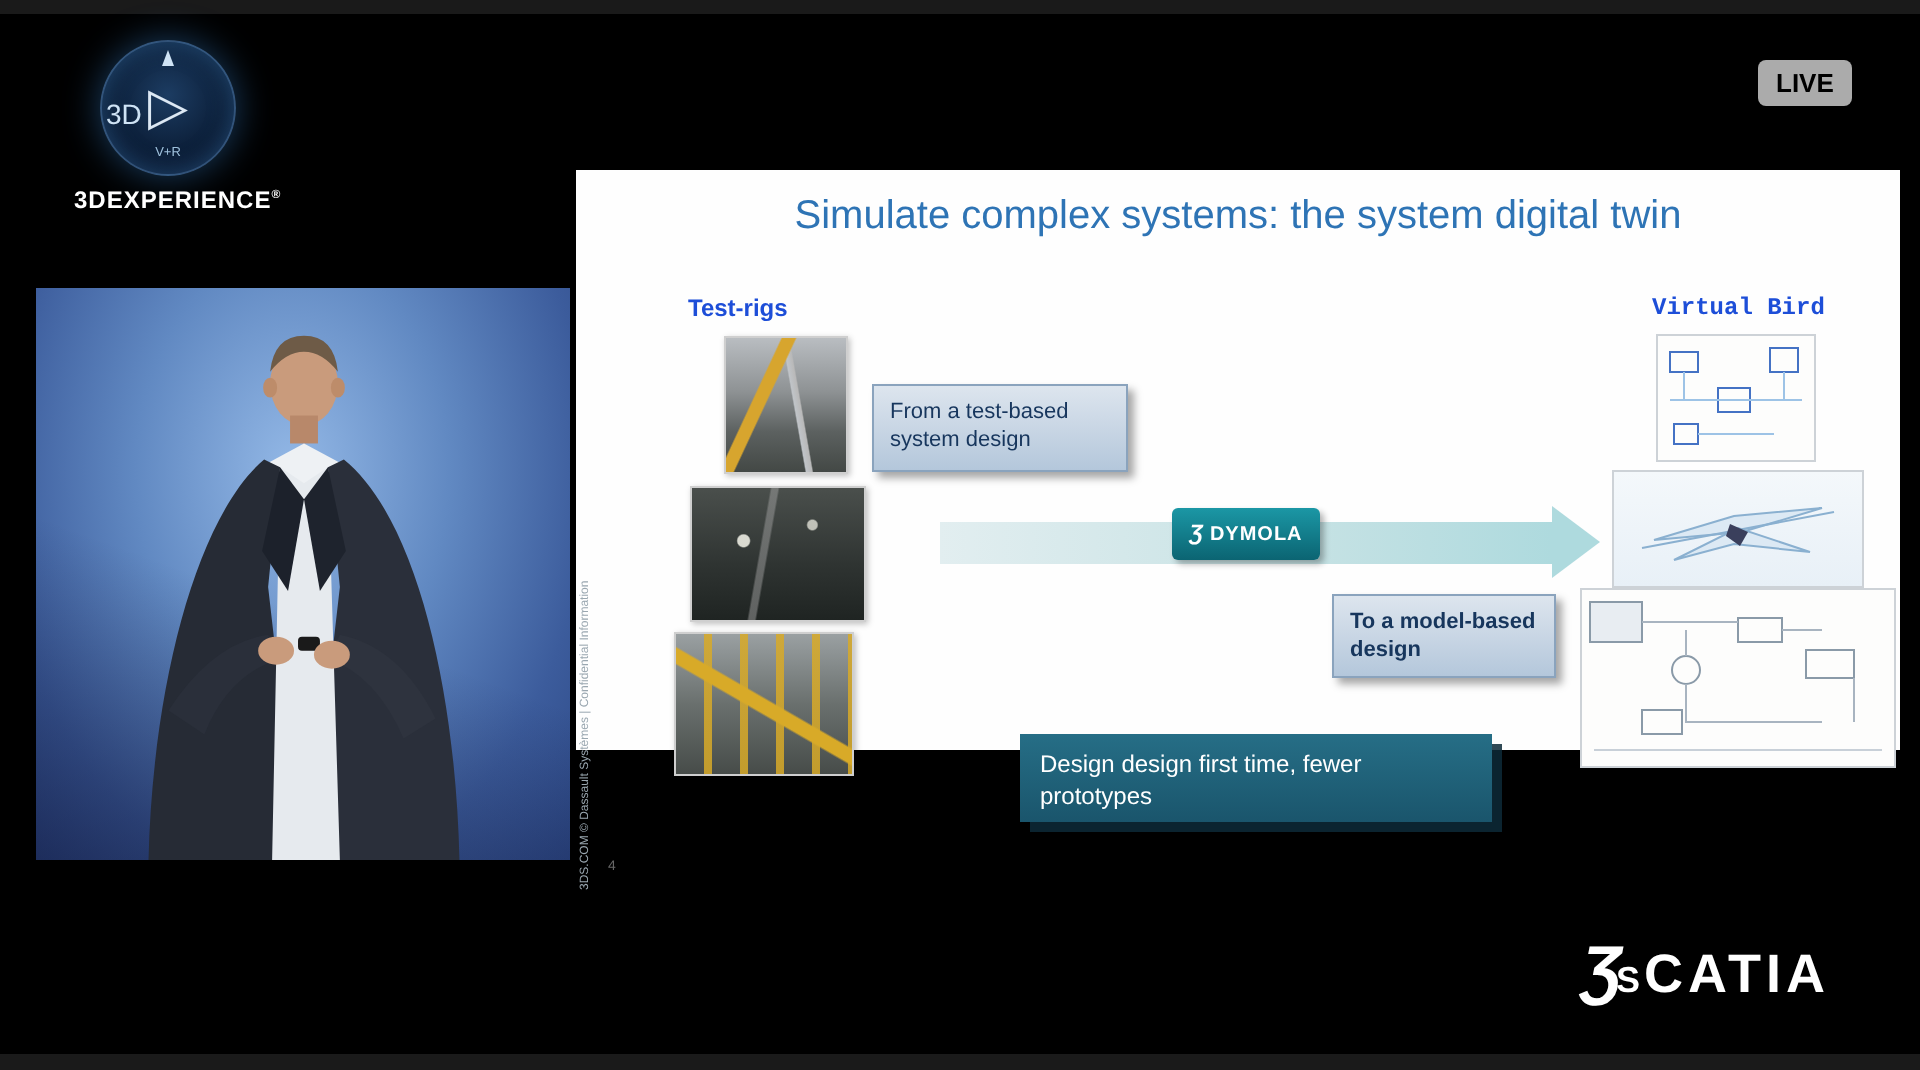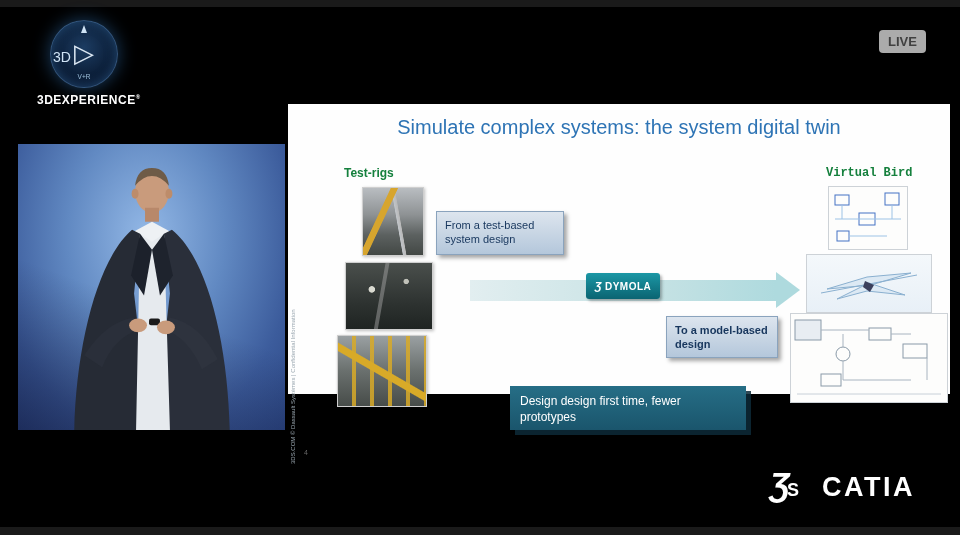--- a/index.html
+++ b/index.html
@@ -16,37 +16,37 @@
   .compass .needle{position:absolute;top:4px;left:50%;margin-left:-3px;width:0;height:0;
     border-left:3px solid transparent;border-right:3px solid transparent;border-bottom:8px solid #cfe3f5;}
   .compass .play{position:absolute;left:0;right:0;top:14px;text-align:center;
     color:#dce8f4;font-size:26px;line-height:36px;}
   .compass .c-left{position:absolute;left:2px;top:28px;font-size:14px;color:#cfe3f5;}
   .compass .c-bottom{position:absolute;left:0;right:0;bottom:7px;text-align:center;font-size:6.5px;color:#9fc1dd;}
   .wordmark{position:absolute;left:37px;top:93px;color:#fff;font-size:12px;font-weight:bold;letter-spacing:.5px;}
   .wordmark sup{font-size:6px;}
 
   
-  .live{position:absolute;left:879px;top:30px;background:#ababab;color:#404040;
+  .live{position:absolute;left:879px;top:30px;background:#ababab;color:#000000;
     font-size:13px;font-weight:bold;padding:4px 9px;border-radius:4px;}
 
   
   .video{position:absolute;left:18px;top:144px;width:267px;height:286px;overflow:hidden;
     background:
       linear-gradient(200deg,rgba(10,20,60,0) 55%,rgba(12,16,48,.5) 100%),
       radial-gradient(ellipse at 48% 32%,#93b8e6 0%,#6189c2 40%,#3c5c9c 75%,#2c4784 100%);}
   .video svg{display:block;width:100%;height:100%;}
 
   
-  .slide{position:absolute;left:288px;top:85px;width:662px;height:290px;background:#fefefe;margin-top:19px;}
+  .slide{position:absolute;left:288px;top:85px;width:662px;height:290px;background:#fefefe;}
   .slide-title{position:absolute;left:0;right:0;top:12px;text-align:center;
     font-size:20px;color:#2e74b5;}
   .side-note{position:absolute;left:2px;top:360px;transform:rotate(-90deg);transform-origin:0 0;
     font-size:6px;color:#9aa7b0;white-space:nowrap;}
-  .sec-label{position:absolute;font-size:12px;color:#15803d;font-weight:600;}
+  .sec-label{position:absolute;font-size:12px;color:#1d4ed8;font-weight:600;}
   .lbl-testrigs{left:56px;top:62px;}
   .lbl-virtualbird{left:538px;top:62px;font-family:Liberation Mono, monospace;}
 
   .photo{position:absolute;border:1px solid #cfcfcf;box-shadow:1px 1px 3px rgba(0,0,0,.25);}
   .photo1{left:74px;top:83px;width:60px;height:67px;
     background:
       linear-gradient(115deg,transparent 30%,#d7a52e 31%,#d7a52e 38%,transparent 39%),
       linear-gradient(80deg,transparent 55%,#c0c4c8 56%,#b9b9b9 60%,transparent 61%),
       linear-gradient(180deg,#b9bdc1 0%,#8e9294 40%,#5c6160 70%,#434845 100%);}
   .photo2{left:57px;top:158px;width:86px;height:66px;
@@ -88,21 +88,21 @@
     background:linear-gradient(180deg,#f4f8fb,#e8f0f7);}
   .thumb-schematic{left:502px;top:209px;width:156px;height:88px;}
   .thumb svg{display:block;width:100%;height:100%;}
 
   .page-num{position:absolute;left:16px;top:345px;font-size:7px;color:#666;}
 
   
   .catia{position:absolute;right:45px;bottom:32px;display:flex;align-items:baseline;color:#fff;}
   .catia .m3{font-size:33px;font-weight:bold;font-style:italic;line-height:1;}
   .catia .mS{font-size:18px;font-weight:bold;margin-left:-3px;}
-  .catia .word{font-size:27px;font-weight:bold;letter-spacing:2.5px;margin-left:23px;}
+  .catia .word{font-size:27px;font-weight:bold;letter-spacing:2.5px;margin-left:2px;}
 </style>
 </head>
 <body>
 
 <div class="stage">
   <div class="letterbox top"></div>
   <div class="letterbox bottom"></div>
 
   <div class="compass">
     <div class="needle"></div>

